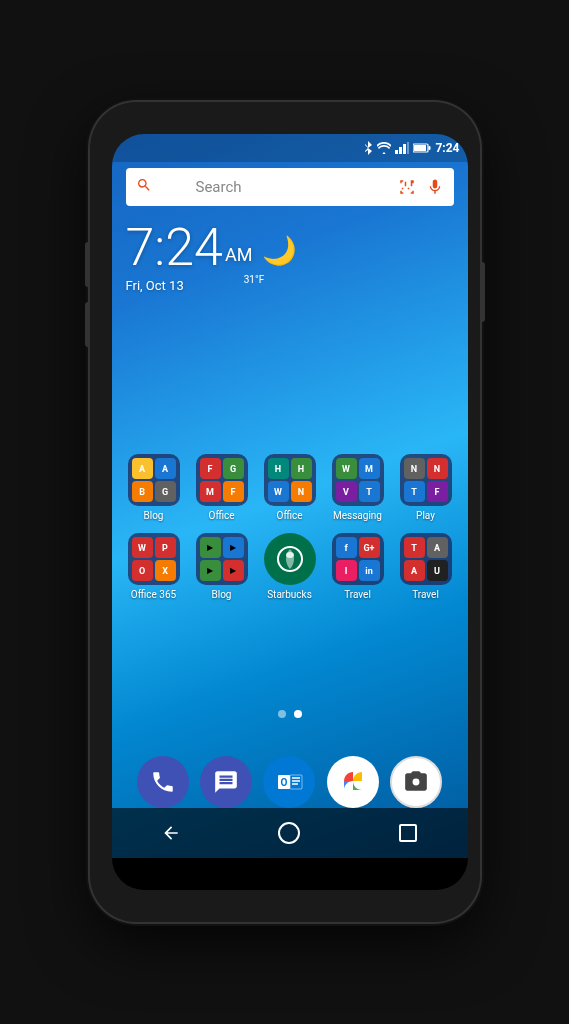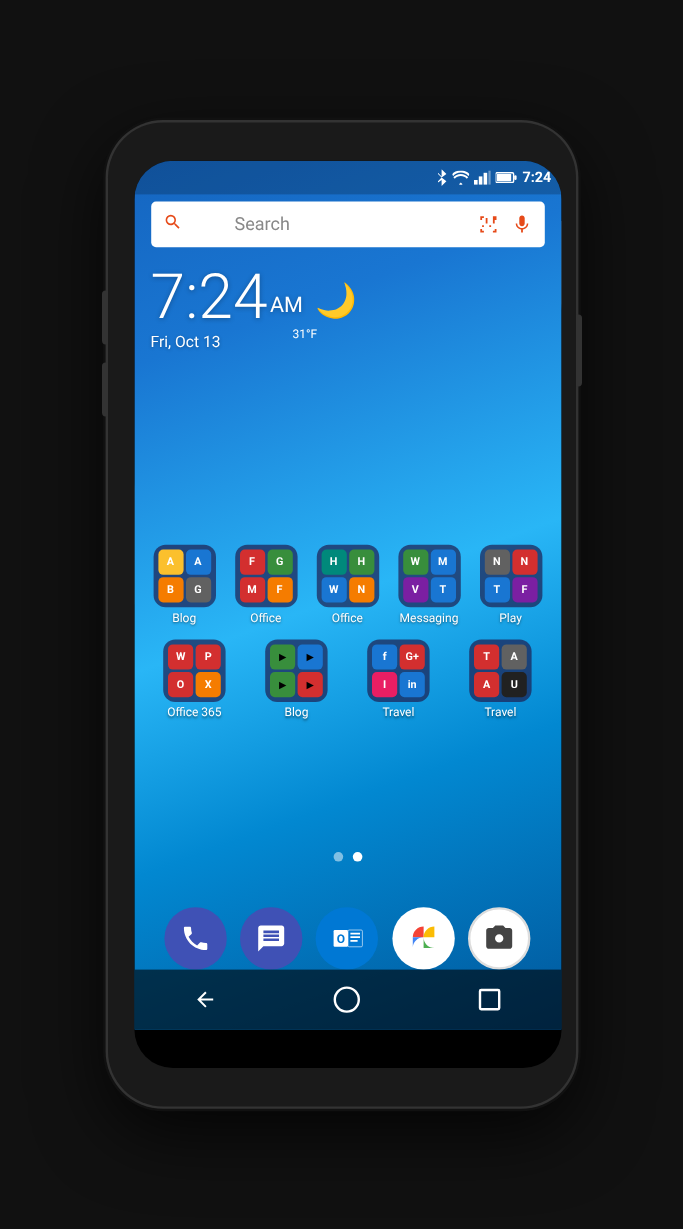--- a/index.html
+++ b/index.html
@@ -580,20 +580,30 @@
           <div class="app-item">
             <div class="folder">
               <div class="folder-app fa-green">▶</div>
               <div class="folder-app fa-blue">▶</div>
               <div class="folder-app fa-green">▶</div>
               <div class="folder-app fa-red">▶</div>
             </div>
             <div class="app-label">Blog</div>
           </div>
 
+          <div class="app-item">
+            <div class="starbucks-icon">
+              <svg width="32" height="32" viewBox="0 0 32 32" fill="white">
+                <circle cx="16" cy="16" r="12" fill="none" stroke="white" stroke-width="2"></circle>
+                <path d="M16 6 C16 6 20 10 20 16 C20 22 16 26 16 26 C16 26 12 22 12 16 C12 10 16 6 16 6Z" fill="white" opacity="0.5"></path>
+                <ellipse cx="16" cy="12" rx="4" ry="3" fill="white" opacity="0.8"></ellipse>
+              </svg>
+            </div>
+            <div class="app-label">Starbucks</div>
+          </div>
 
           <div class="app-item">
             <div class="folder">
               <div class="folder-app fa-blue">
                   <span class="icon-letter">f</span>
                 </div>
               <div class="folder-app fa-red">
                   <span class="icon-letter">G+</span>
                 </div>
               <div class="folder-app fa-pink">

